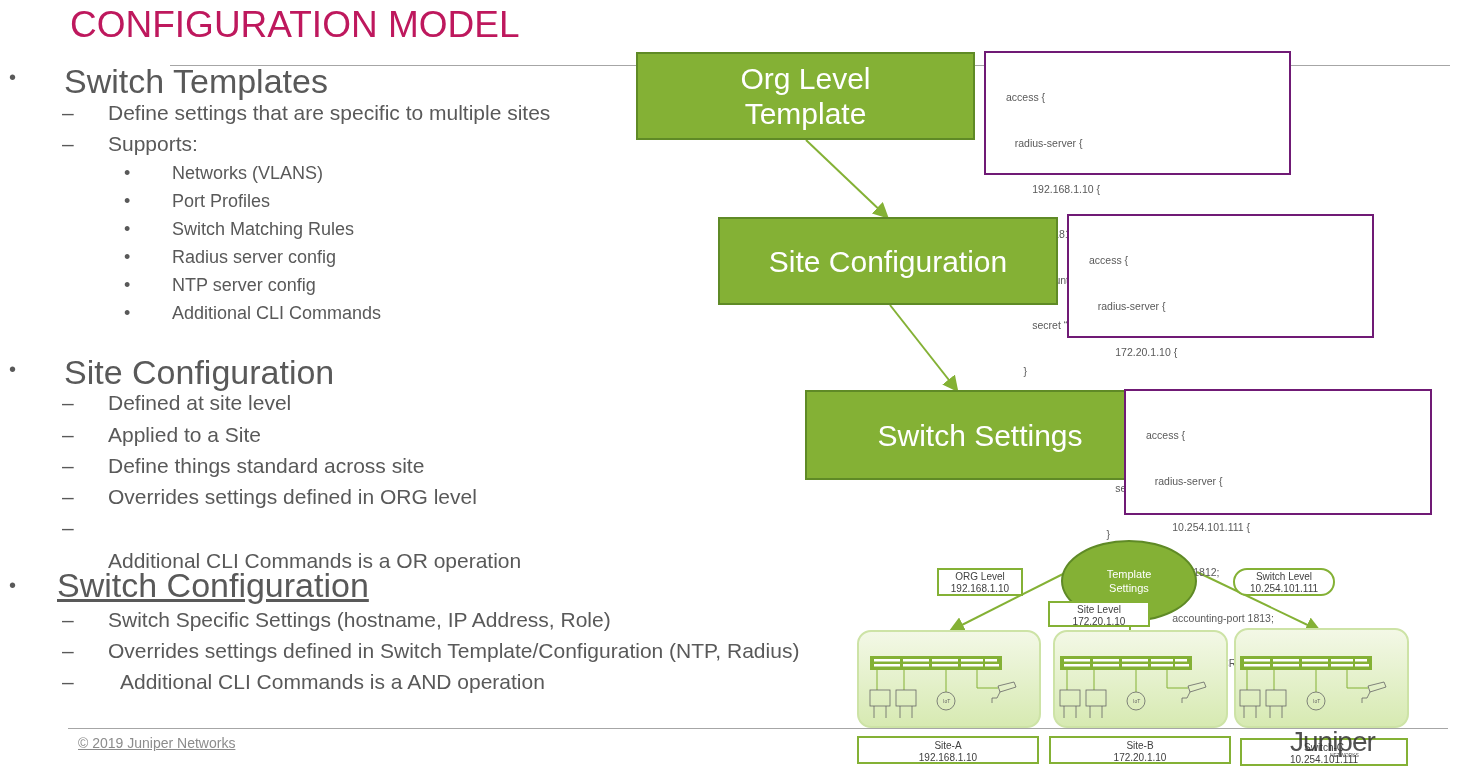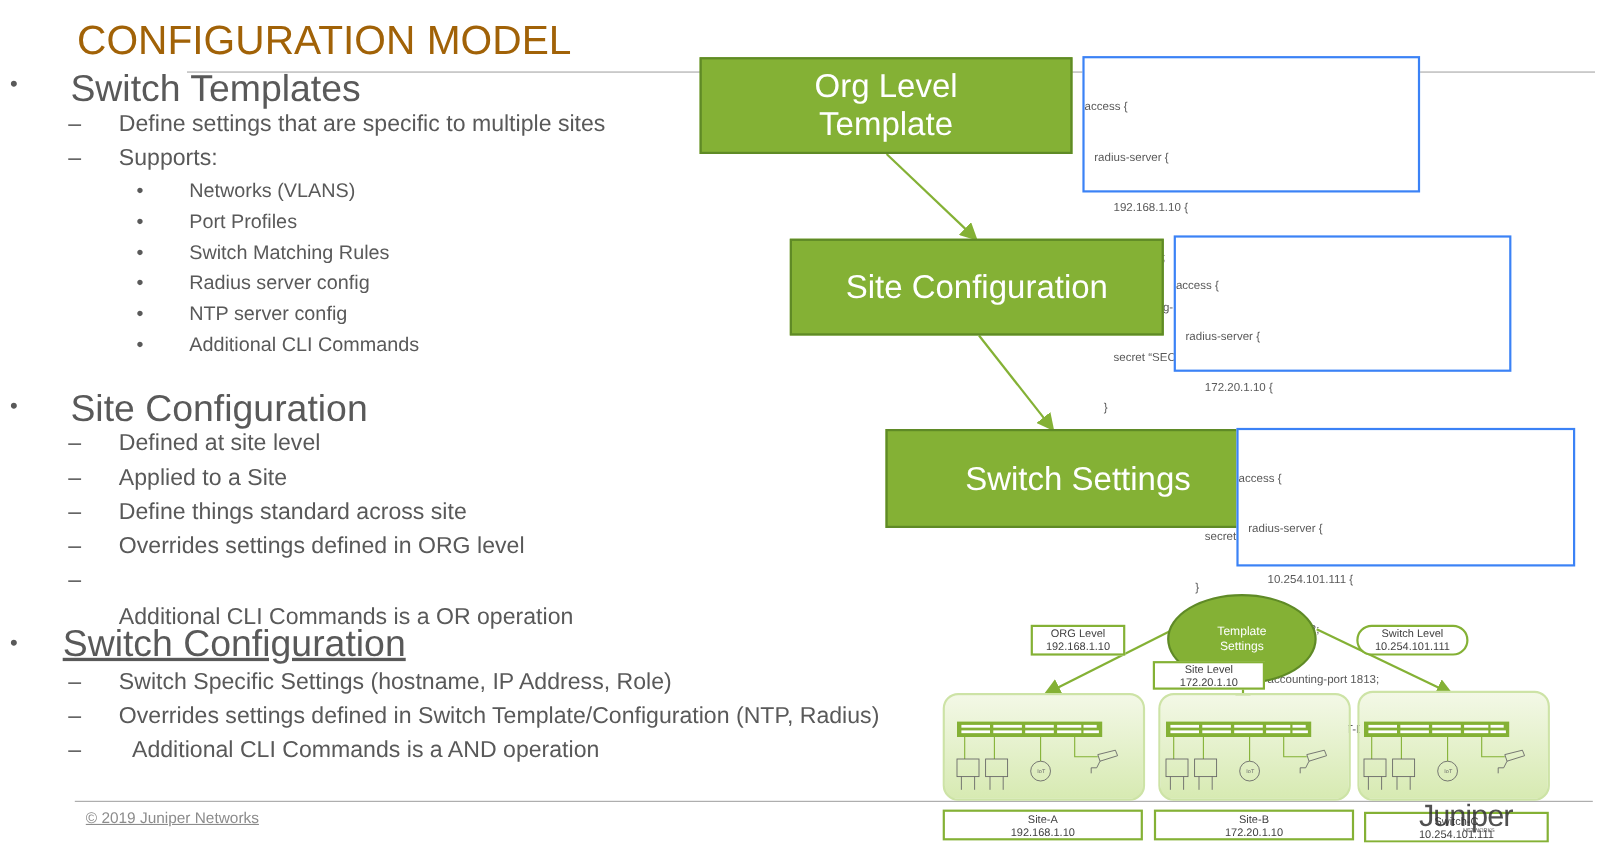--- a/index.html
+++ b/index.html
@@ -1,28 +1,28 @@
 <!DOCTYPE html>
 <html><head>
 <meta charset="utf-8">
 <style>
   html, body { margin: 0; padding: 0; }
   body { width: 1462px; height: 766px; background: #ffffff; position: relative; overflow: hidden;
          font-family: "Liberation Sans", sans-serif; color: #595959; }
   .abs { position: absolute; }
-  .title { left: 70px; top: 16px; font-size: 37px; color: #a16207; letter-spacing: 0px; white-space: nowrap; }
+  .title { left: 70px; top: 4px; font-size: 37px; color: #be185d; letter-spacing: 0px; white-space: nowrap; }
   .hr { height: 1px; background: #a6a6a6; }
   .l1 { font-size: 34px; white-space: nowrap; }
   .l2 { font-size: 21px; white-space: nowrap; }
   .l3 { font-size: 18px; white-space: nowrap; }
   .bullet { font-size: 20px; }
   .greenbox { background: #84b135; border: 2px solid #5f8a26; color: #ffffff; display: flex; align-items: center;
               justify-content: center; text-align: center; box-sizing: border-box; font-size: 30px; line-height: 35px; }
-  .codebox { background: #fff; border: 2px solid #3b82f6; box-sizing: border-box; font-size: 10.5px; line-height: 15.2px;
-             color: #595959; padding: 7px 0 0 0; white-space: pre; }
+  .codebox { background: #fff; border: 2px solid #701a75; box-sizing: border-box; font-size: 10.5px; line-height: 15.2px;
+             color: #595959; padding: 7px 0 0 20px; white-space: pre; }
   .code-line { display: block; }
   .lvl-label { border: 2px solid #84b135; background: #fff; box-sizing: border-box; text-align: center;
                font-size: 10px; line-height: 12px; color: #404040; padding-top: 1px; }
   .site-panel { border-radius: 14px; background: linear-gradient(to bottom, #f3f8e6 0%, #d7eab2 100%);
                 border: 2px solid #cde3a6; box-sizing: border-box; }
   .site-label { border: 2px solid #84b135; background: #fff; box-sizing: border-box; text-align: center;
                 font-size: 10px; line-height: 12px; color: #404040; padding-top: 2px; }
   .footer { font-size: 14px; color: #8c8c8c; }
 </style>
 </head>

